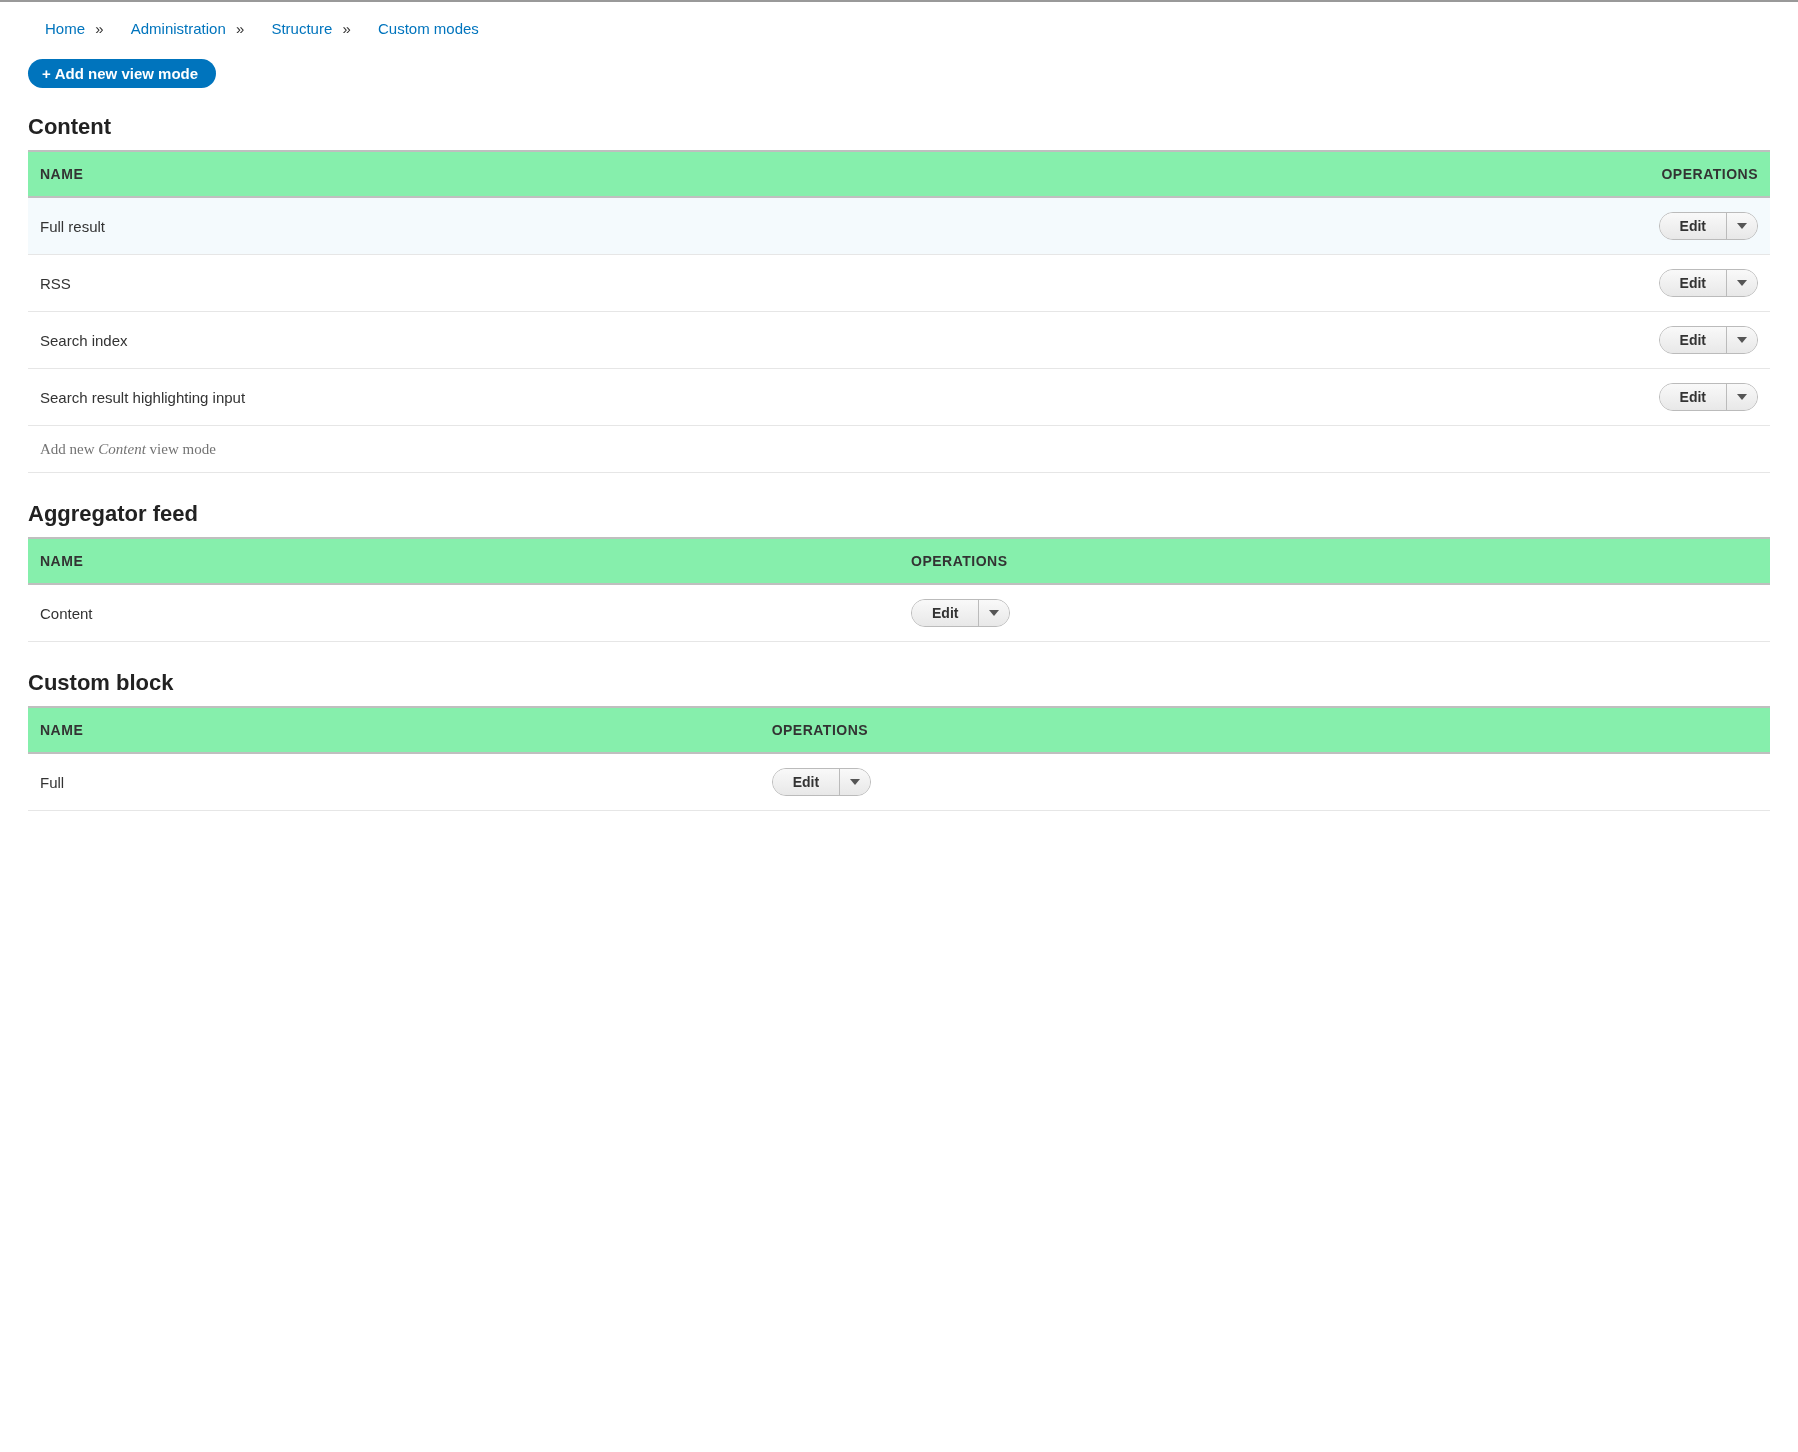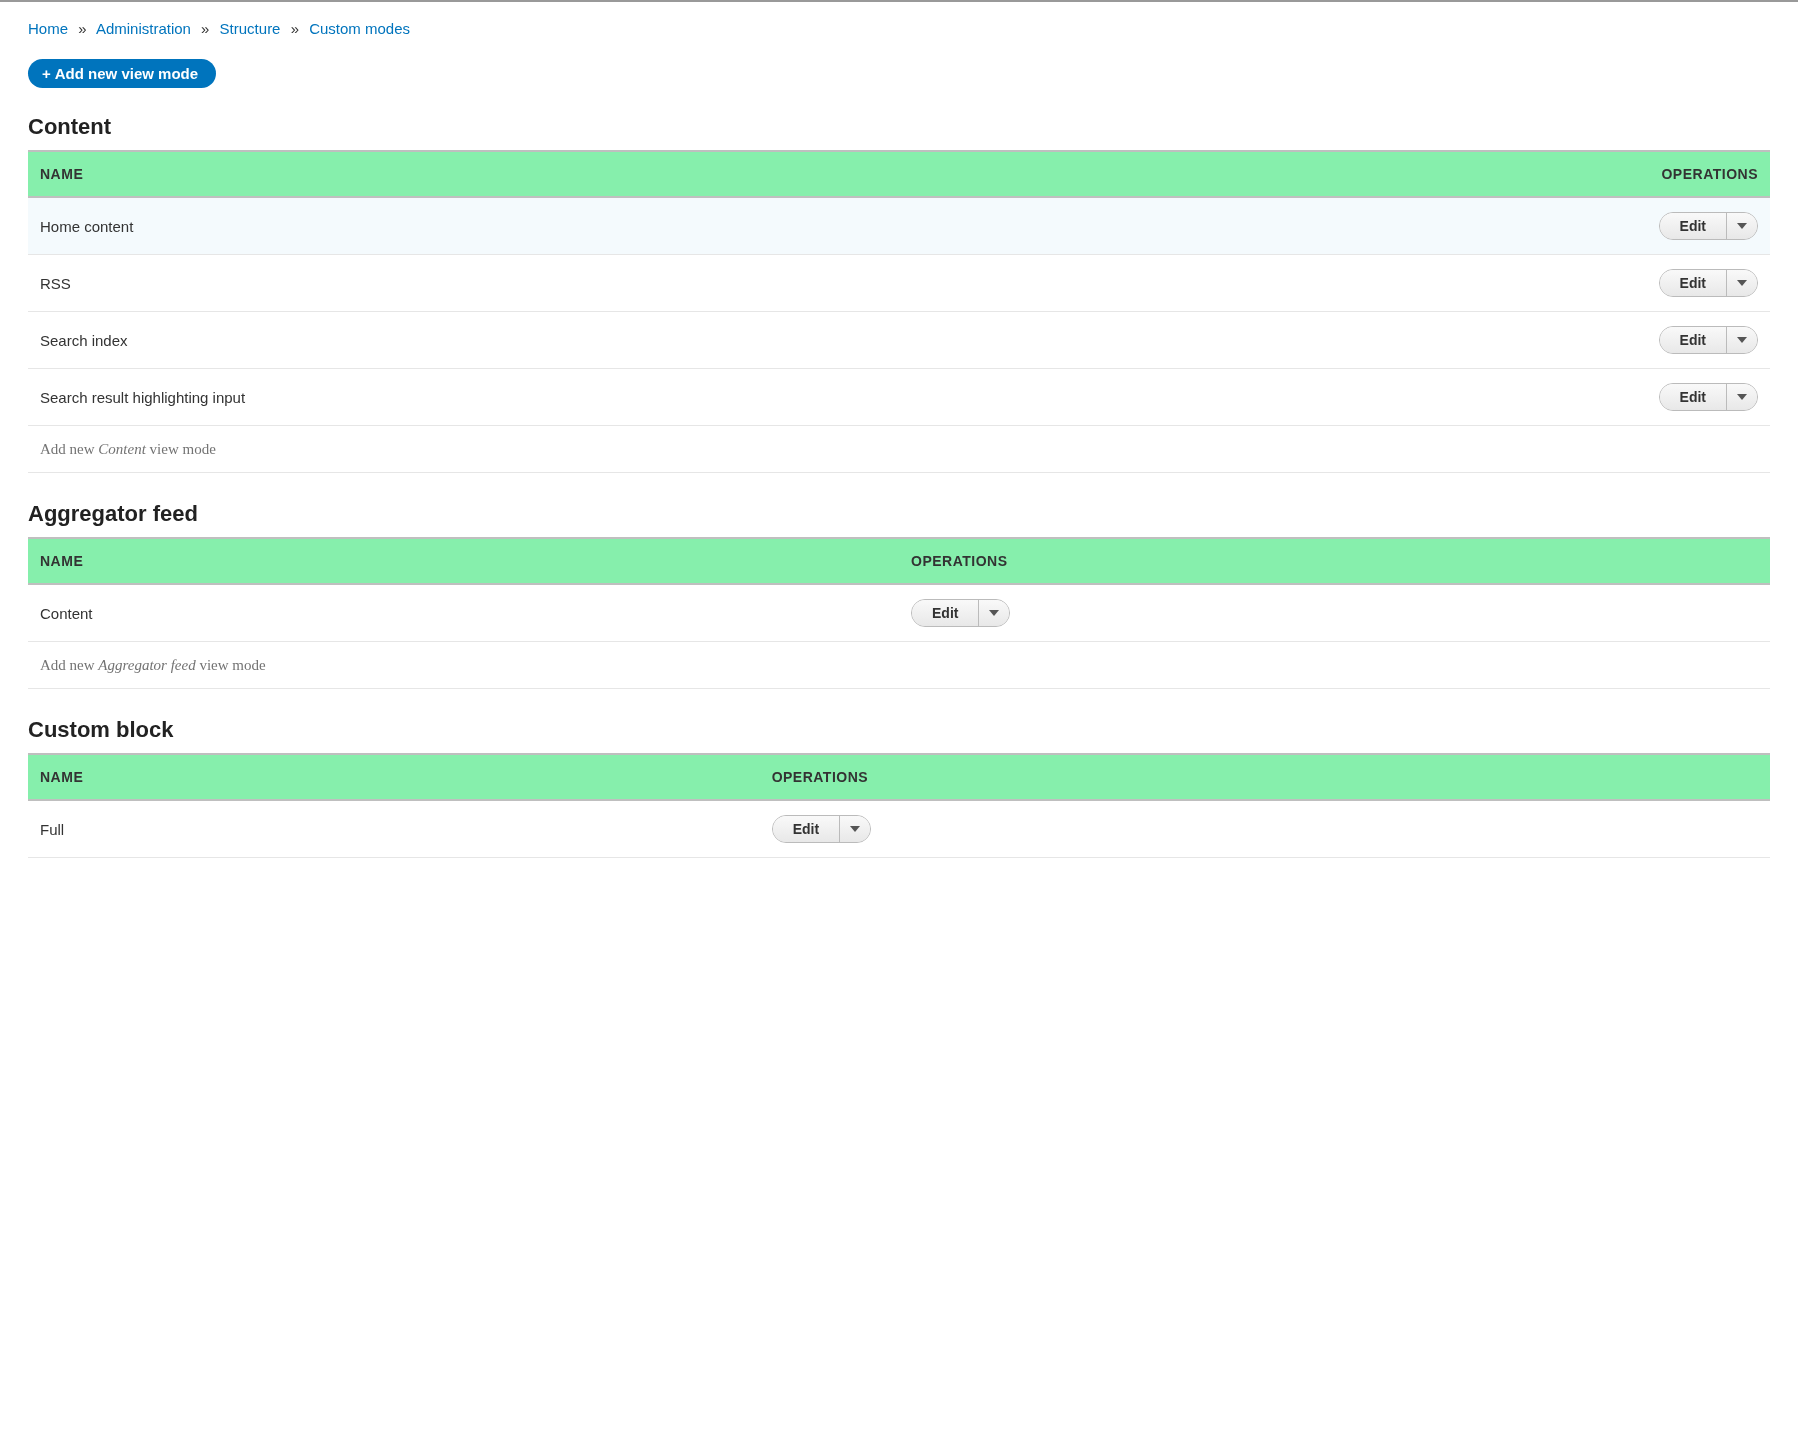--- a/index.html
+++ b/index.html
@@ -11,20 +11,21 @@
   padding: 18px 28px;
   border-top: 2px solid #999;
 }
 .breadcrumb {
   font-size: 15px;
   margin-bottom: 22px;
 }
 .breadcrumb a {
   color: #0074bd;
   text-decoration: none;
+  margin-left: 17px;
 }
 .breadcrumb .sep {
   color: #333;
   margin: 0 6px;
 }
 .add-button {
   display: inline-flex;
   align-items: center;
   background: #0074bd;
   color: #fff;
@@ -138,21 +139,21 @@
   <h2 class="section-title">Content</h2>
   <table class="listing">
     <thead>
       <tr>
         <th>NAME</th>
         <th class="ops">OPERATIONS</th>
       </tr>
     </thead>
     <tbody>
       <tr class="highlight">
-        <td>Home content</td>
+        <td>Full result</td>
         <td class="ops">
           <span class="dropbutton">
             <span class="db-main">Edit</span>
             <span class="db-toggle">
               <svg viewBox="0 0 10 6">
                   <path d="M0 0 L5 6 L10 0 Z" fill="#555"></path>
                 </svg>
             </span>
           </span>
         </td>
@@ -224,27 +225,20 @@
           <span class="dropbutton">
             <span class="db-main">Edit</span>
             <span class="db-toggle">
               <svg viewBox="0 0 10 6">
                   <path d="M0 0 L5 6 L10 0 Z" fill="#555"></path>
                 </svg>
             </span>
           </span>
         </td>
       </tr>
-      <tr class="add-link-row">
-        <td colspan="2">
-          <a href="#" class="add-link">
-            <span>Add new </span><em>Aggregator feed</em><span> view mode</span>
-          </a>
-        </td>
-      </tr>
     </tbody>
   </table>
 </div>
 
 
 <div class="section-wrap">
   <h2 class="section-title">Custom block</h2>
   <table class="listing">
     <thead>
       <tr>

